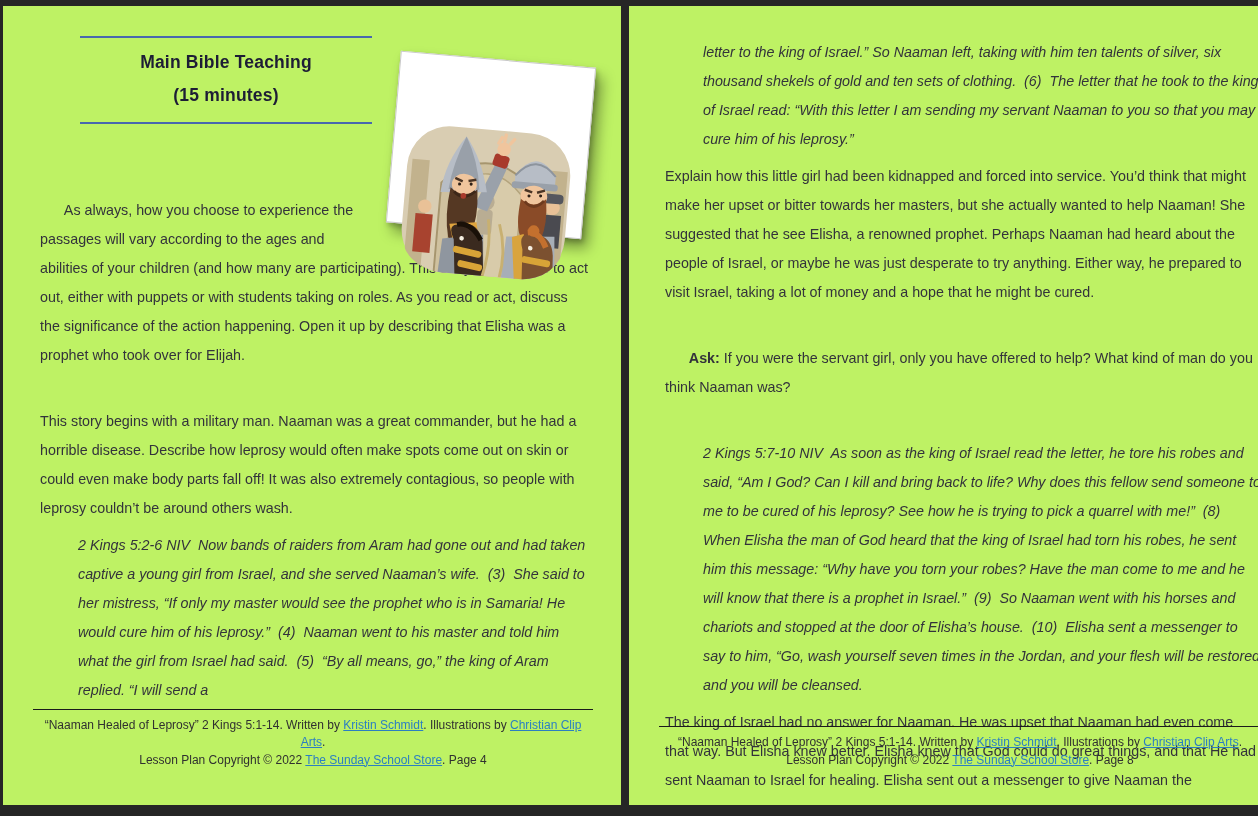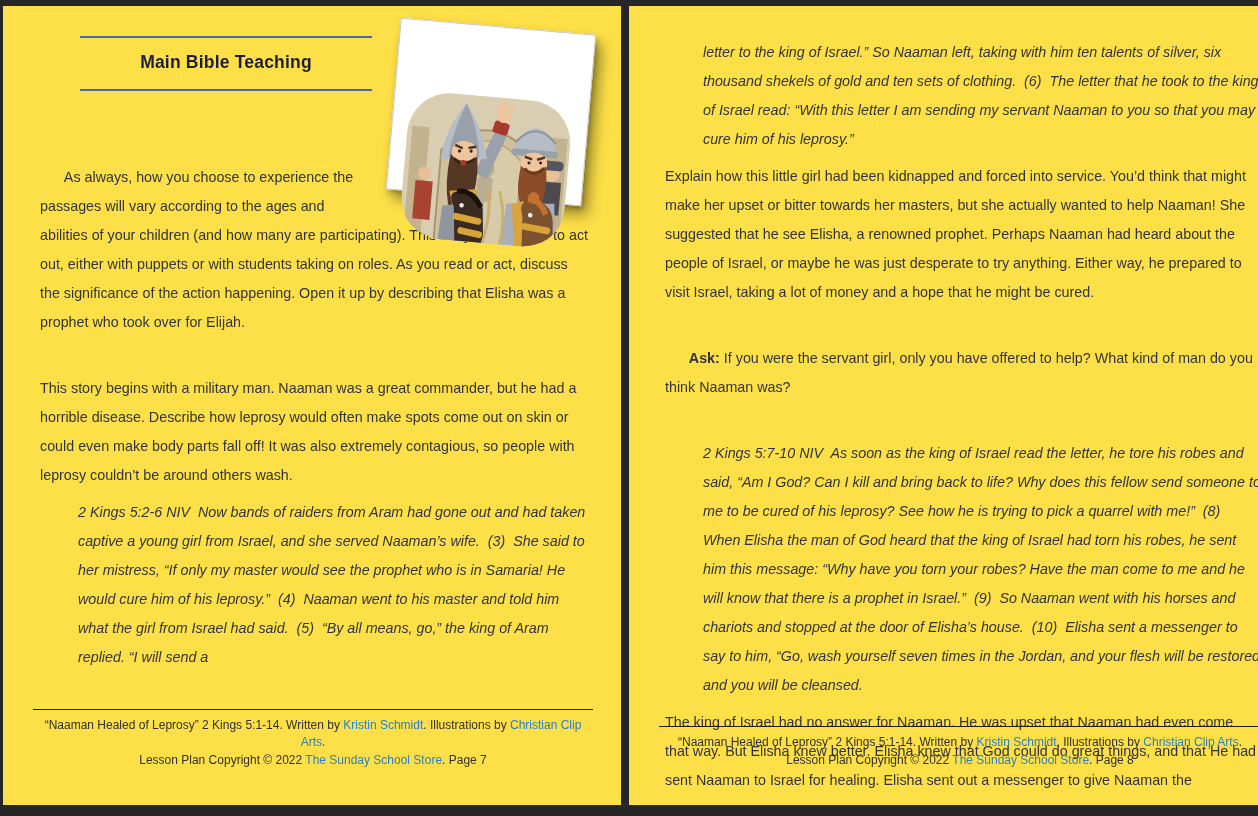--- a/index.html
+++ b/index.html
@@ -4,21 +4,21 @@
 <style>
   html,body { margin:0; padding:0; }
   body {
     width:1258px; height:816px;
     background:#262626;
     position:relative;
     font-family:"Liberation Sans","DejaVu Sans",sans-serif;
     overflow:hidden;
   }
   .page {
-    position:absolute; top:6px; height:799px; background:#fde047;
+    position:absolute; top:6px; height:799px; background:#bef264;
   }
   .page.left  { left:3px;   width:618px; }
   .page.right { left:629px; width:660px; }
 
   .content {
     position:absolute; top:0; left:0; right:0; bottom:0;
     padding:30px 30px 0 37px;
     font-size:14.3px; line-height:29px; color:#33333b;
     white-space:normal;
   }
@@ -60,30 +60,31 @@
   .page.right .quote.first { margin-top:6px; }
   .ask-label { font-weight:bold;margin-top:14px; }
 
   .footer {
     position:absolute; left:30px; right:28px; bottom:36px;
     border-top:1px solid #1b1b1b;
     padding-top:7px;
     text-align:center;
     font-size:12px; line-height:17.5px; color:#303030;
   }
-  .footer a { color:#2b7fc2; cursor:pointer; }
+  .footer a { color:#2b7fc2; text-decoration:underline; cursor:pointer; }
 </style>
 </head>
 <body>
 
 <div class="page left">
   <div class="content">
 
     <div class="heading">
       <span>Main Bible Teaching</span>
+      <span>(15 minutes)</span>
     </div>
 
     <div class="para intro">
       <span class="polaroid">
         <svg viewBox="0 0 176 158" aria-hidden="true">
           <defs>
               <clipPath id="blob">
                 <rect x="3" y="3" width="170" height="152" rx="44" ry="40"></rect>
               </clipPath>
             </defs>
@@ -145,21 +146,21 @@
     </div>
 
 
     <div class="para">This story begins with a military man. Naaman was a great commander, but he had a horrible disease. Describe how leprosy would often make spots come out on skin or could even make body parts fall off! It was also extremely contagious, so people with leprosy couldn’t be around others wash.</div>
 
 
     <div class="quote">2 Kings 5:2-6 NIV  Now bands of raiders from Aram had gone out and had taken captive a young girl from Israel, and she served Naaman’s wife.  (3)  She said to her mistress, “If only my master would see the prophet who is in Samaria! He would cure him of his leprosy.”  (4)  Naaman went to his master and told him what the girl from Israel had said.  (5)  “By all means, go,” the king of Aram replied. “I will send a</div>
 
     <div class="footer">
       <span>“Naaman Healed of Leprosy” 2 Kings 5:1-14. Written by </span><a>Kristin Schmidt</a><span>. Illustrations by </span><a>Christian Clip Arts</a><span>.</span><br>
-      <span>Lesson Plan Copyright © 2022 </span><a>The Sunday School Store</a><span>. Page 7</span>
+      <span>Lesson Plan Copyright © 2022 </span><a>The Sunday School Store</a><span>. Page 4</span>
     </div>
   </div>
 </div>
 
 <div class="page right">
   <div class="content">
 
     <div class="quote first">letter to the king of Israel.” So Naaman left, taking with him ten talents of silver, six thousand shekels of gold and ten sets of clothing.  (6)  The letter that he took to the king of Israel read: “With this letter I am sending my servant Naaman to you so that you may cure him of his leprosy.”</div>
 
     <div class="para">Explain how this little girl had been kidnapped and forced into service. You’d think that might make her upset or bitter towards her masters, but she actually wanted to help Naaman! She suggested that he see Elisha, a renowned prophet. Perhaps Naaman had heard about the people of Israel, or maybe he was just desperate to try anything. Either way, he prepared to visit Israel, taking a lot of money and a hope that he might be cured.</div>

